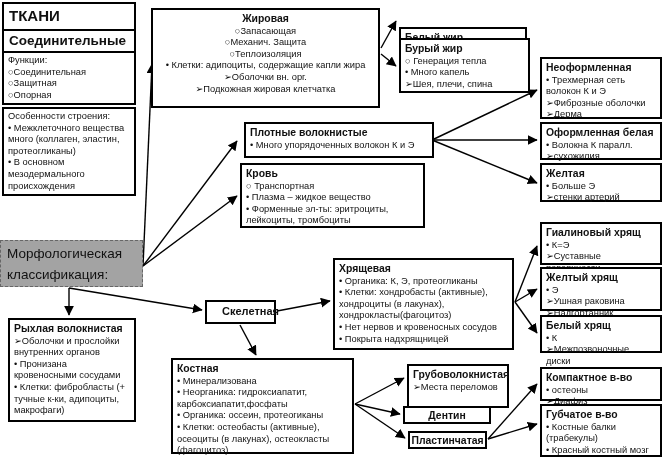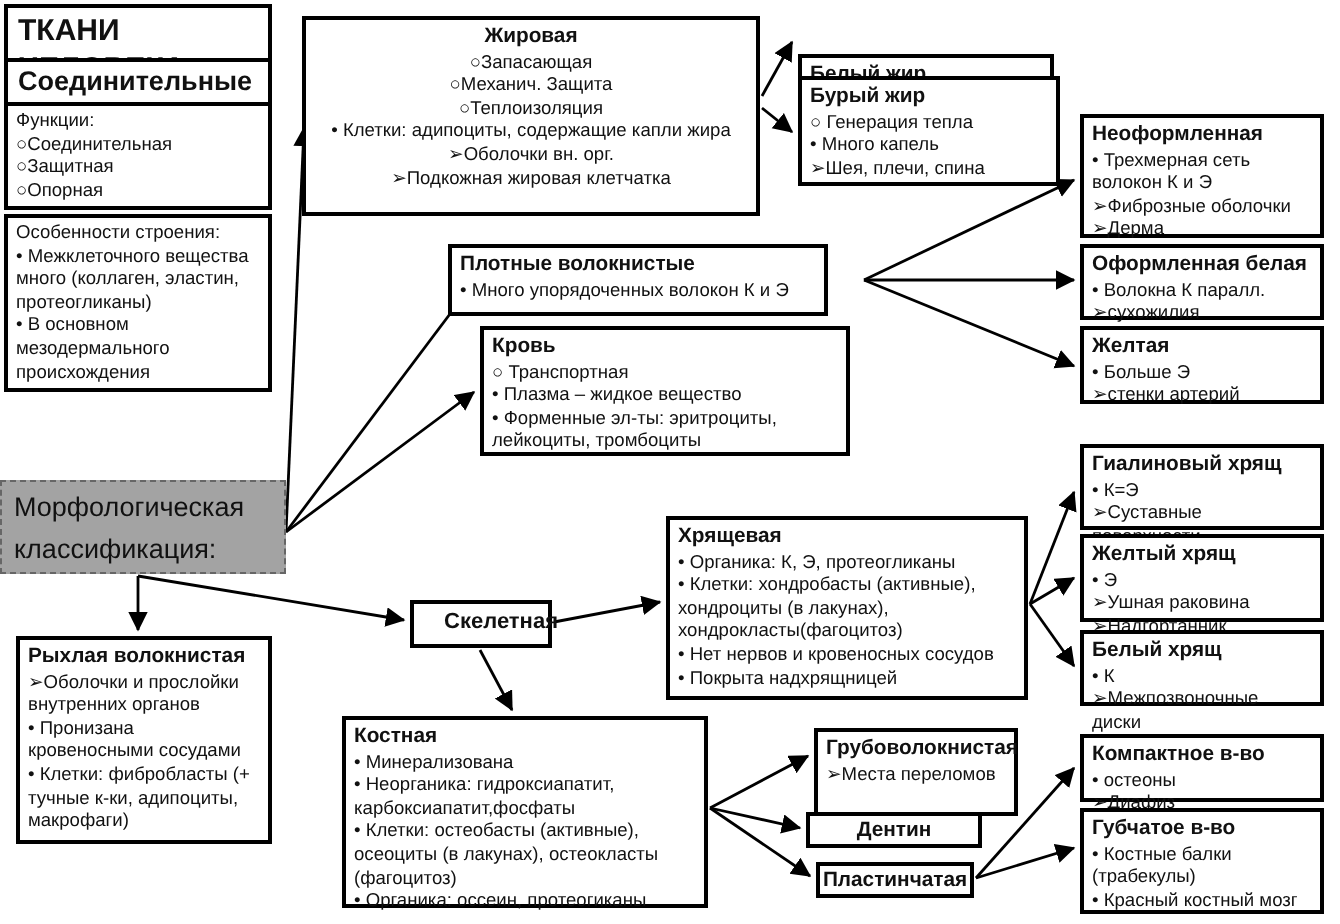--- a/index.html
+++ b/index.html
@@ -94,21 +94,21 @@
       <div class="t">Белый жир</div>
       <div class="ln">• Одна капля</div>
     </div>
   <div class="box" style="left:399px;top:38px;width:131px;height:55px;">
       <div class="t">Бурый жир</div>
       <div class="ln">○ Генерация тепла</div>
       <div class="ln">• Много капель</div>
       <div class="ln">➢Шея, плечи, спина</div>
     </div>
 
-  <div class="box" style="left:224px;top:122px;width:190px;height:36px;">
+  <div class="box" style="left:244px;top:122px;width:190px;height:36px;">
       <div class="t">Плотные волокнистые</div>
       <div class="ln">• Много упорядоченных волокон К и Э</div>
     </div>
   <div class="box" style="left:240px;top:163px;width:185px;height:65px;">
       <div class="t">Кровь</div>
       <div class="ln">○ Транспортная</div>
       <div class="ln">• Плазма – жидкое вещество</div>
       <div class="ln">• Форменные эл-ты: эритроциты, лейкоциты, тромбоциты</div>
     </div>
 
@@ -152,22 +152,22 @@
       <div class="ln">• Органика: К, Э, протеогликаны</div>
       <div class="ln">• Клетки: хондробасты (активные), хондроциты (в лакунах), хондрокласты(фагоцитоз)</div>
       <div class="ln">• Нет нервов и кровеносных сосудов</div>
       <div class="ln">• Покрыта надхрящницей</div>
     </div>
   <div class="box center" style="left:205px;top:300px;width:71px;height:24px;font-weight:bold;font-size:11px;padding-left:24px;">Скелетная</div>
   <div class="box" style="left:171px;top:358px;width:183px;height:96px;">
       <div class="t">Костная</div>
       <div class="ln">• Минерализована</div>
       <div class="ln">• Неорганика: гидроксиапатит, карбоксиапатит,фосфаты</div>
+      <div class="ln">• Органика: оссеин, протеогиканы</div>
       <div class="ln">• Клетки: остеобасты (активные), осеоциты (в лакунах), остеокласты (фагоцитоз)</div>
-      <div class="ln">• Органика: оссеин, протеогиканы</div>
     </div>
 
   <div class="box" style="left:407px;top:364px;width:102px;height:44px;">
       <div class="t">Грубоволокнистая</div>
       <div class="ln">➢Места переломов</div>
     </div>
   <div class="box center" style="left:403px;top:406px;width:88px;height:18px;font-weight:bold;font-size:10.4px;">Дентин</div>
   <div class="box center" style="left:408px;top:431px;width:79px;height:18px;font-weight:bold;font-size:10.4px;">Пластинчатая</div>
 
   <div class="box" style="left:540px;top:367px;width:122px;height:34px;">

